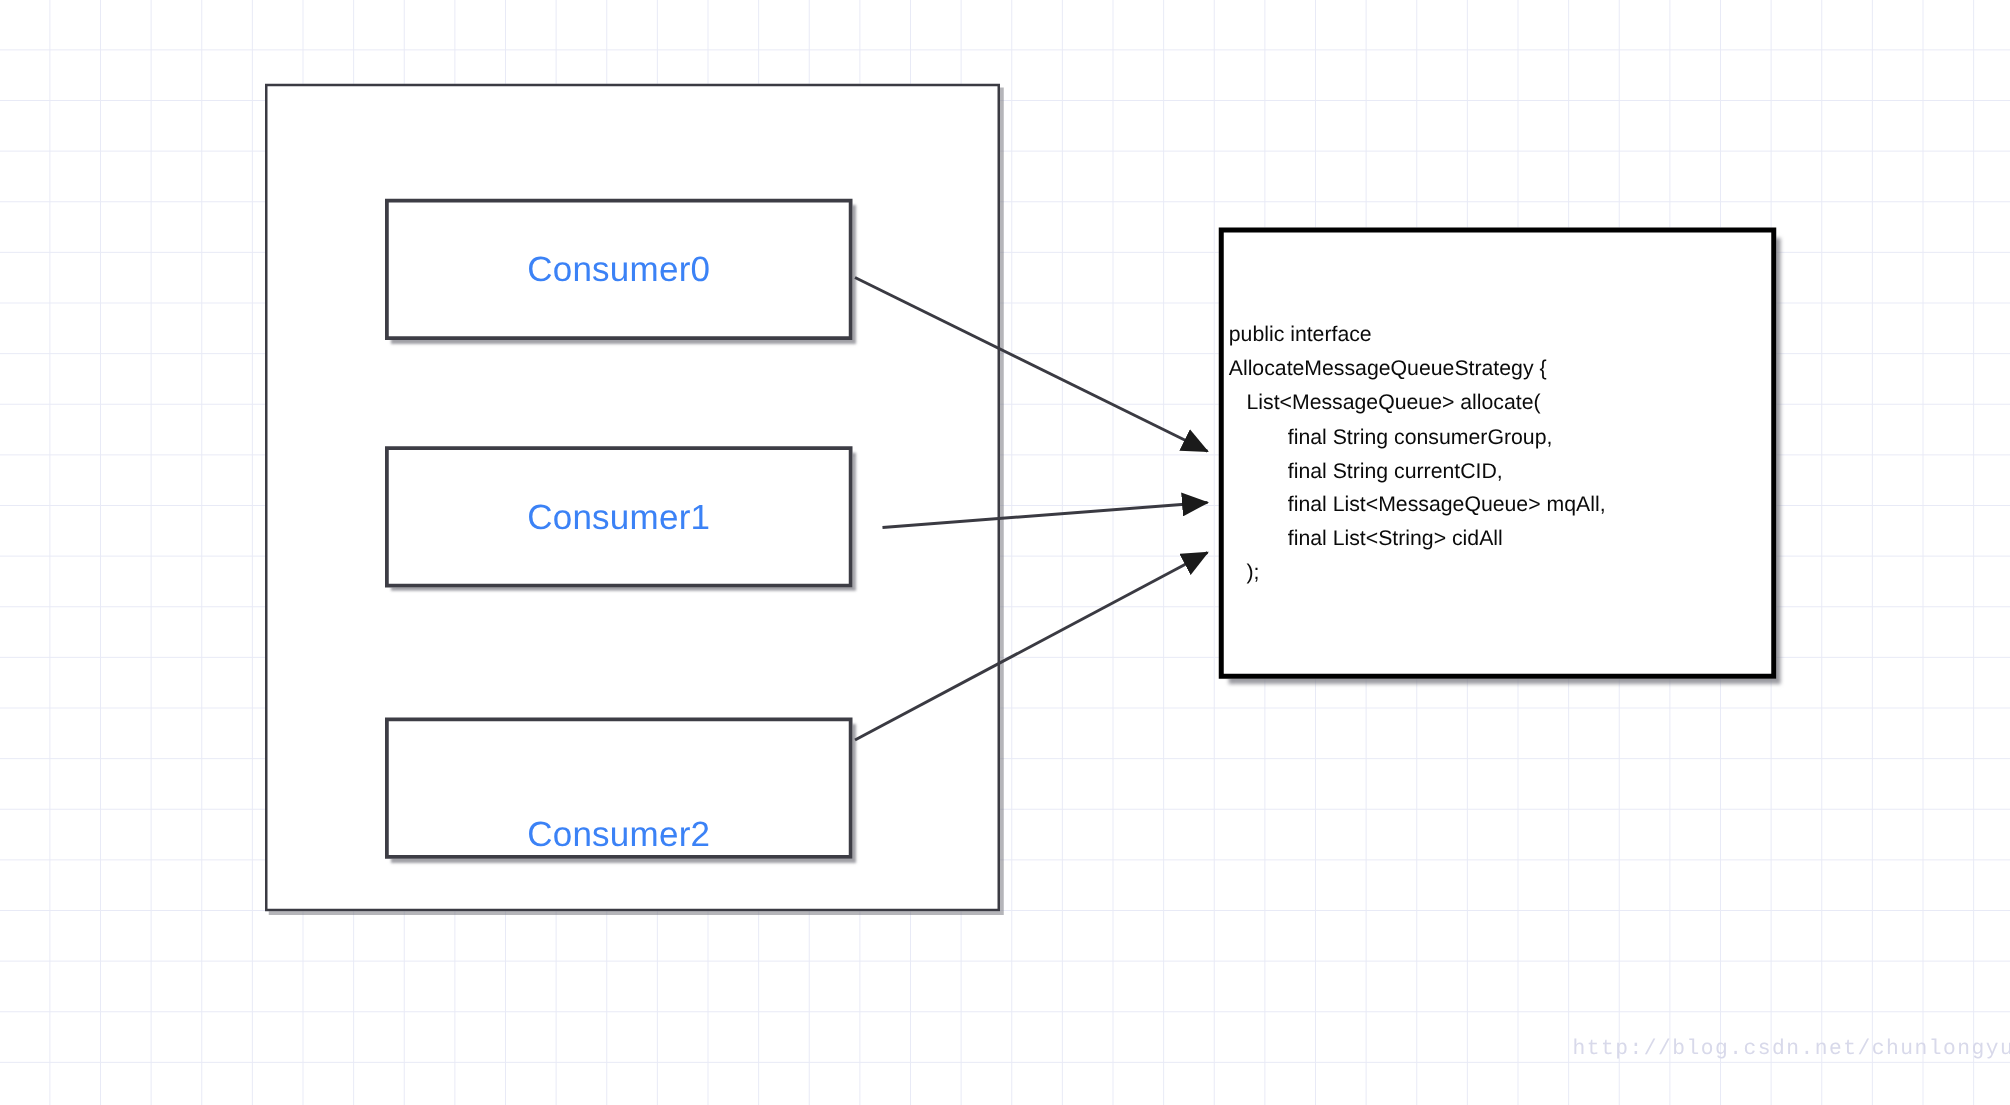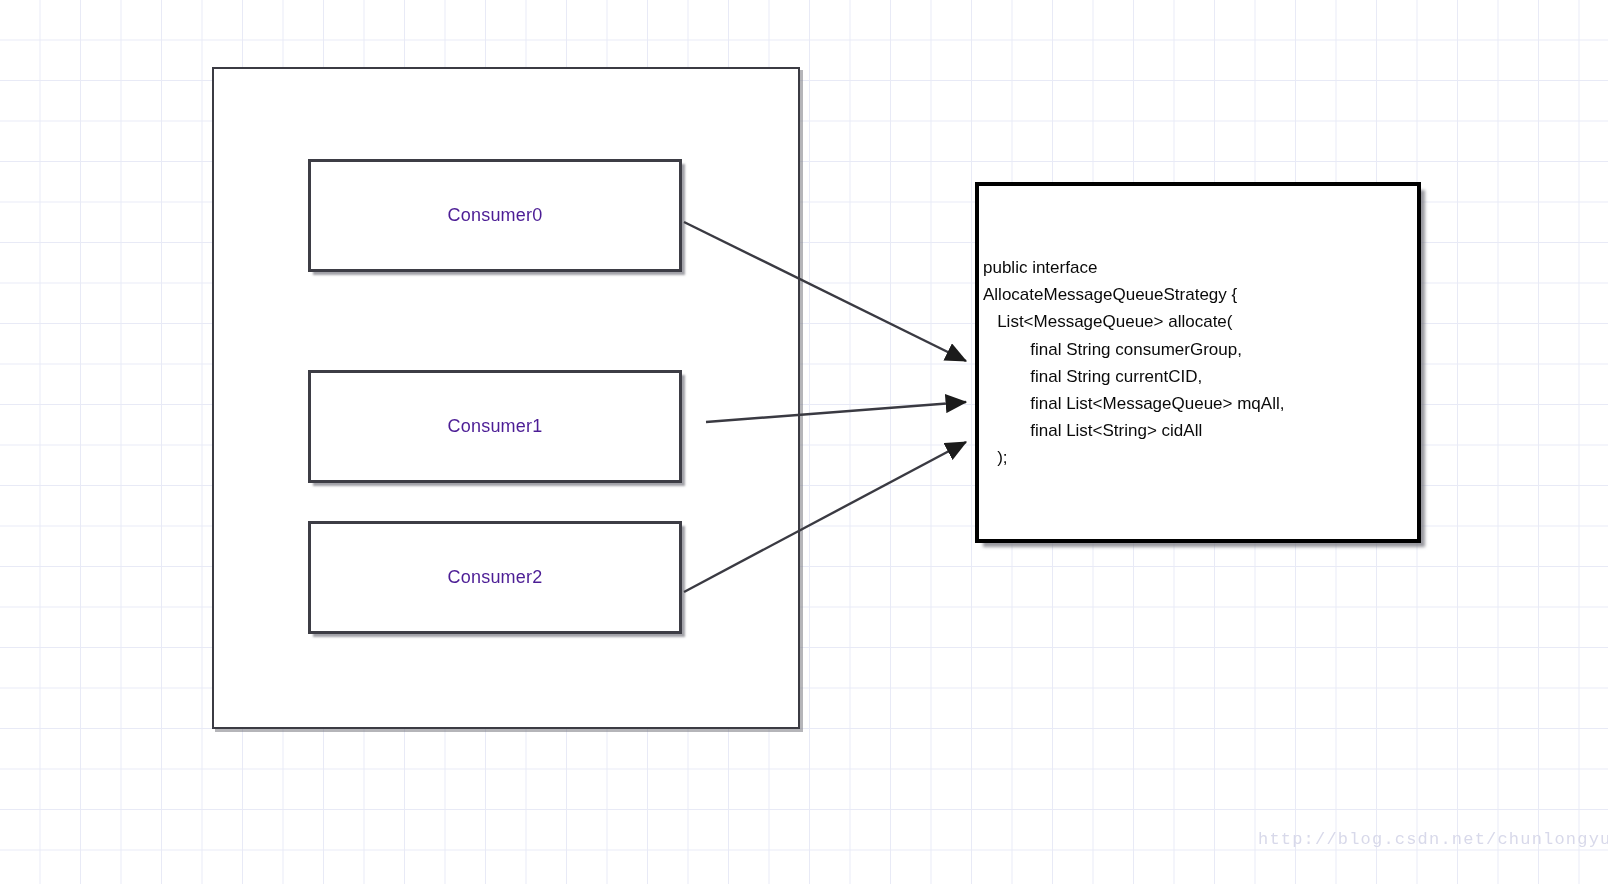--- a/index.html
+++ b/index.html
@@ -61,27 +61,27 @@
     height: 113px;
     background: #ffffff;
     border: 3px solid #3d3d45;
     box-sizing: border-box;
     display: flex;
     align-items: center;
     justify-content: center;
     box-shadow: 4px 4px 2px -1px rgba(130,130,138,0.75);
   }
   .consumer-label {
-    font-size: 18px;
-    color: #4c1d95;
+    font-size: 28px;
+    color: #3b82f6;
     letter-spacing: 0.2px;
   }
   #consumer-0 { top: 159px; }
-  #consumer-1 { top: 370px; }
-  #consumer-2 { top: 521px; }
+  #consumer-1 { top: 357px; }
+  #consumer-2 { top: 574px; align-items: flex-end; }
 
   
   #code-box {
     position: absolute;
     left: 975px;
     top: 182px;
     width: 446px;
     height: 361px;
     background: #ffffff;
     border: 4px solid #000000;

